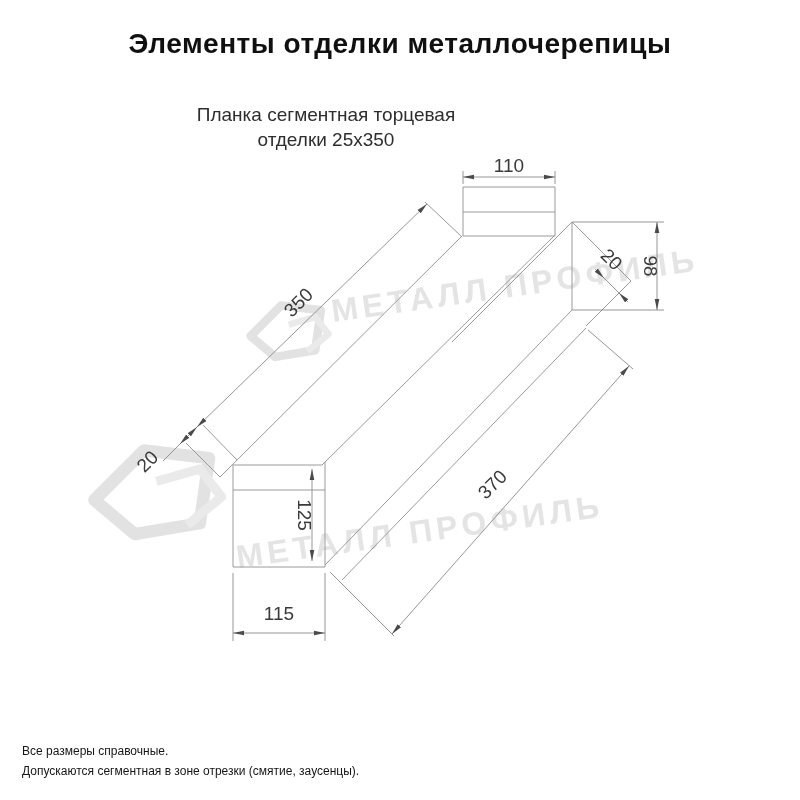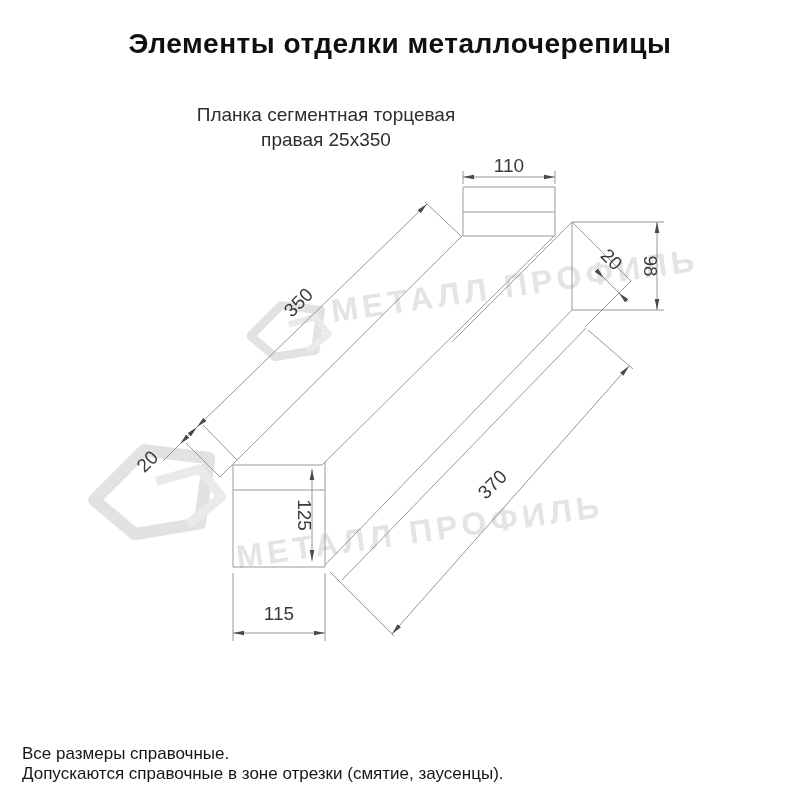--- a/index.html
+++ b/index.html
@@ -12,38 +12,38 @@
     font-size:28px;font-weight:bold;color:#101010;letter-spacing:0.5px;
   }
   .subtitle{
     position:absolute;left:0;width:652px;text-align:center;color:#2e2e2e;
     font-size:19px;
   }
   .subtitle.l1{top:104px;}
   .subtitle.l2{top:129px;}
   .drawing-svg{position:absolute;left:0;top:0;}
   .footer{
-    position:absolute;left:22px;color:#161616;font-size:17px;
+    position:absolute;left:22px;color:#161616;font-size:12px;
   }
   .footer.f1{top:744px;}
   .footer.f2{top:764px;}
   
   .s{stroke:#9a9a9a;stroke-width:1;fill:none;}
   .d{stroke:#8a8a8a;stroke-width:0.9;fill:none;}
   .t{fill:#3a3a3a;font-size:19px;font-family:"Liberation Sans",sans-serif;}
   .wm-text{fill:#e4e4e4;font-size:32px;font-weight:bold;letter-spacing:4.5px;
     font-family:"Liberation Sans",sans-serif;}
   .wm-logo{stroke:#e2e2e2;fill:none;stroke-linejoin:round;}
 </style>
 </head>
 <body>
 
 <div class="page-title">Элементы отделки металлочерепицы</div>
 <div class="subtitle l1">Планка сегментная торцевая</div>
-<div class="subtitle l2">правая 25x350</div>
+<div class="subtitle l2">отделки 25x350</div>
 
 <svg class="drawing-svg" width="800" height="800" viewBox="0 0 800 800" xmlns="http://www.w3.org/2000/svg">
   <defs>
     <marker id="ae" markerWidth="12" markerHeight="8" refX="11" refY="4" orient="auto" markerUnits="userSpaceOnUse">
       <path d="M0,1.7 L11,4 L0,6.3 z" fill="#4a4a4a"></path>
     </marker>
     <marker id="as" markerWidth="12" markerHeight="8" refX="1" refY="4" orient="auto" markerUnits="userSpaceOnUse">
       <path d="M12,1.7 L1,4 L12,6.3 z" fill="#4a4a4a"></path>
     </marker>
   </defs>
@@ -133,13 +133,13 @@
 
   <g>
     <line class="d" x1="595" y1="269" x2="604" y2="278" marker-end="url(#ae)"></line>
     <line class="d" x1="619" y1="293" x2="628" y2="302" marker-start="url(#as)"></line>
     <line class="d" x1="604" y1="278" x2="619" y2="293"></line>
     <text class="t" x="607" y="264" text-anchor="middle" transform="rotate(45 607 264)">20</text>
   </g>
 </svg>
 
 <div class="footer f1">Все размеры справочные.</div>
-<div class="footer f2">Допускаются справочные в зоне отрезки (смятие, заусенцы).</div>
+<div class="footer f2">Допускаются сегментная в зоне отрезки (смятие, заусенцы).</div>
 
 </body></html>

